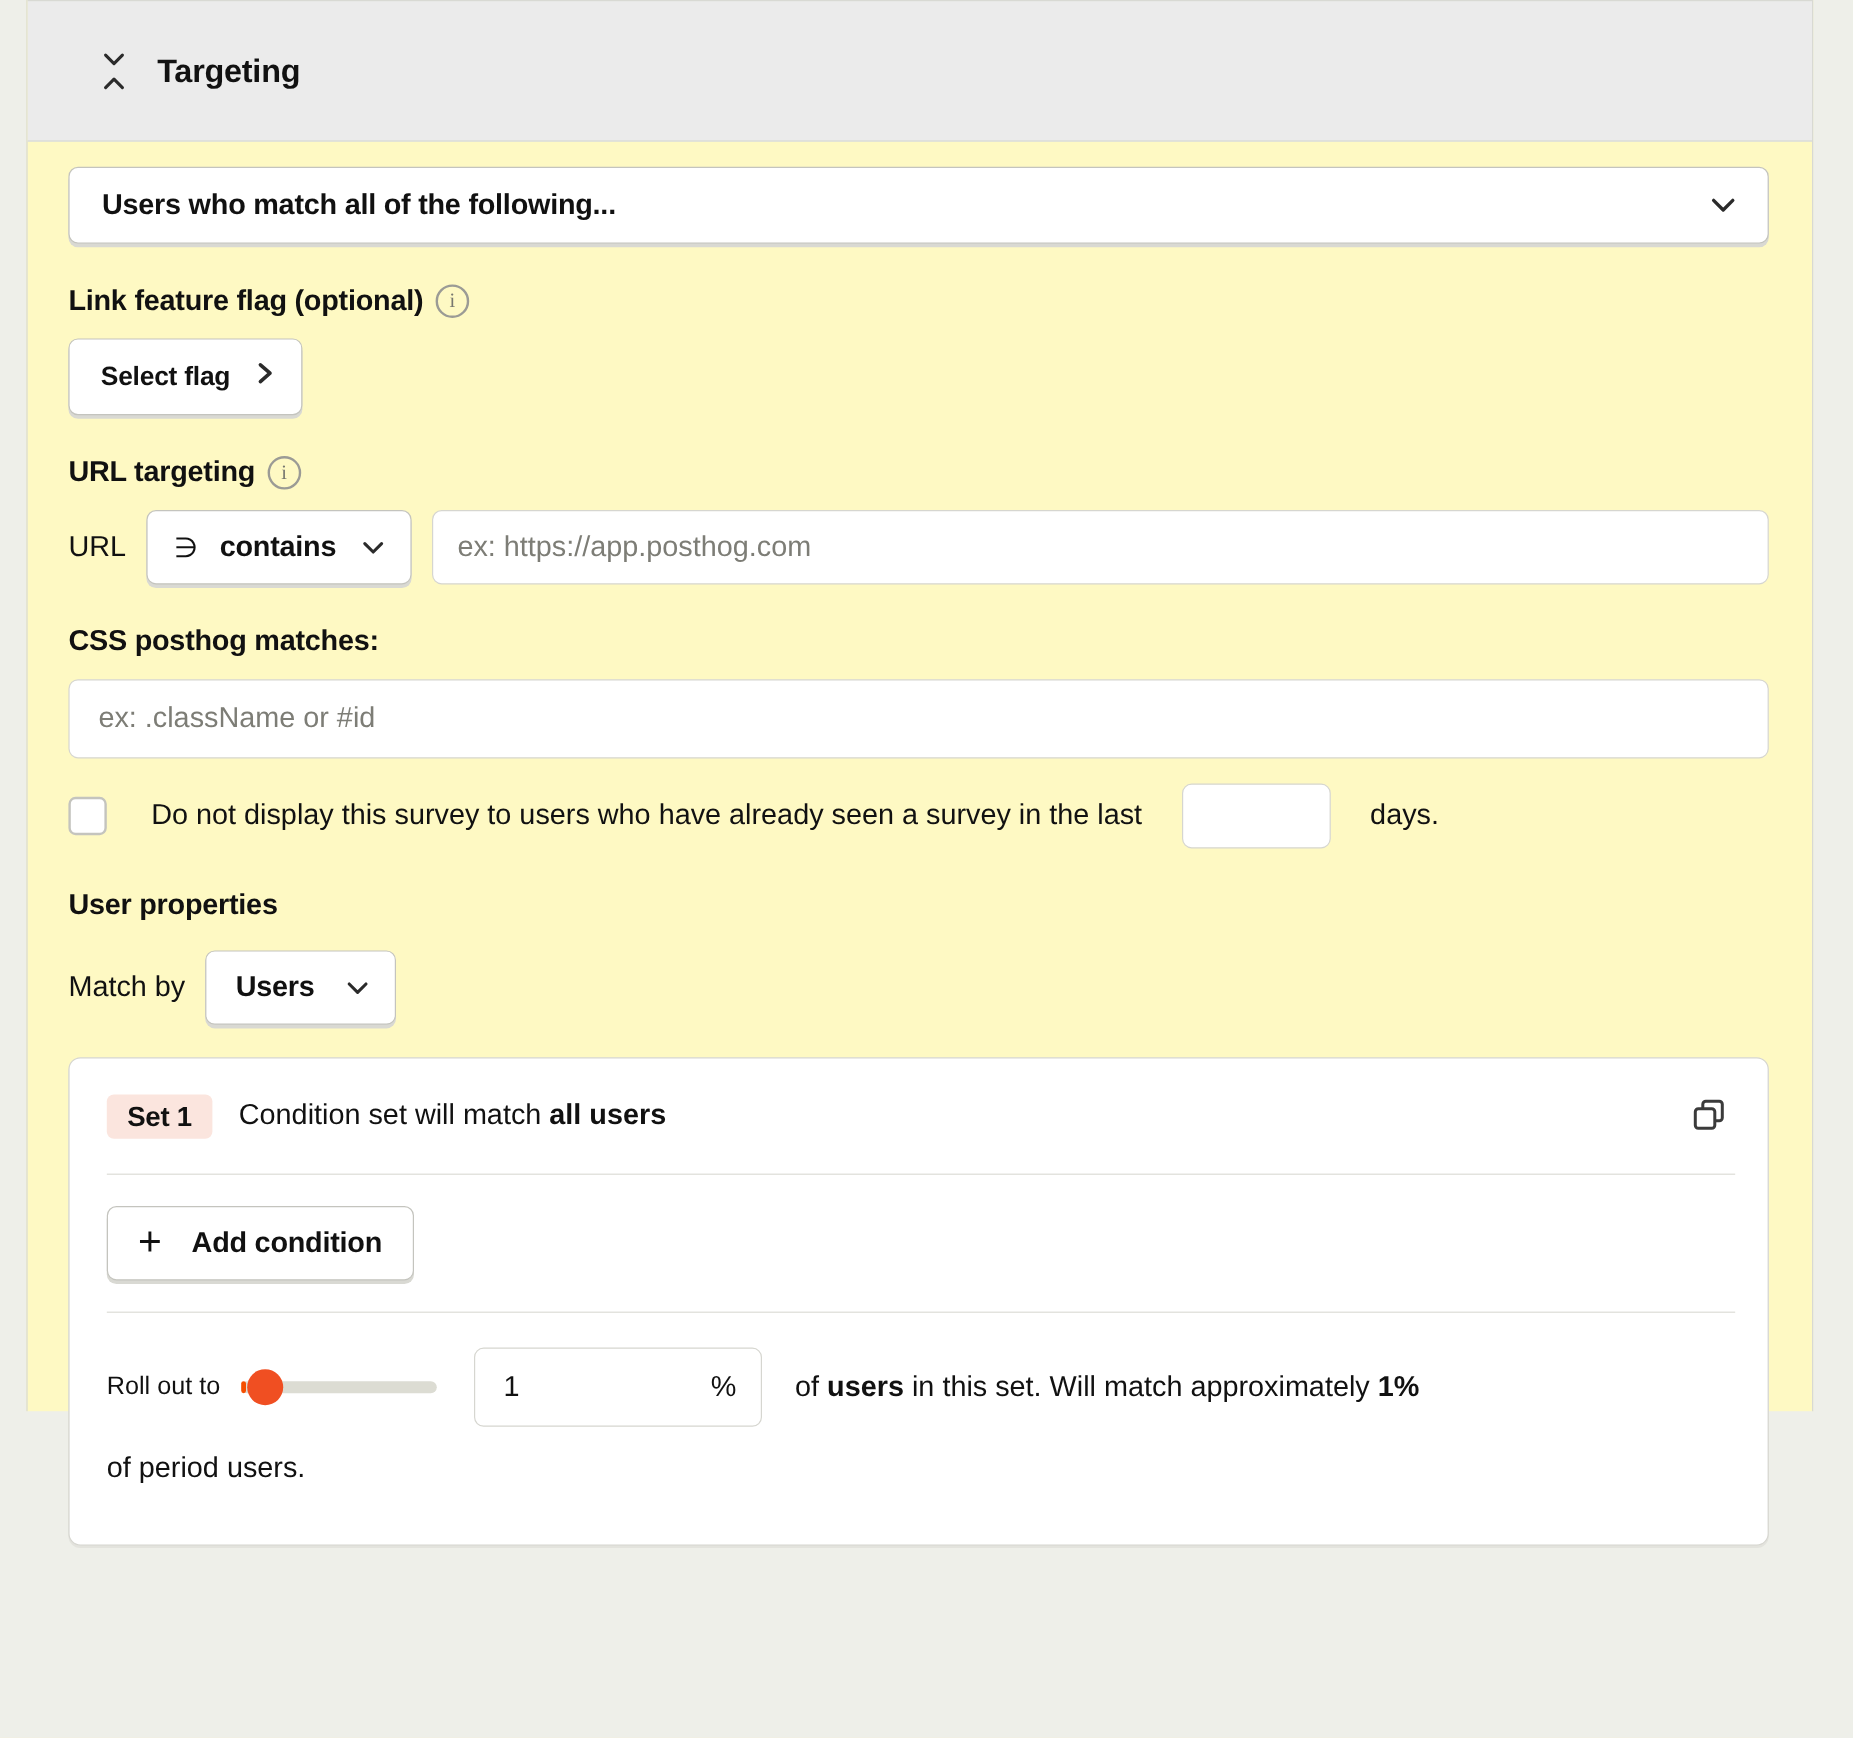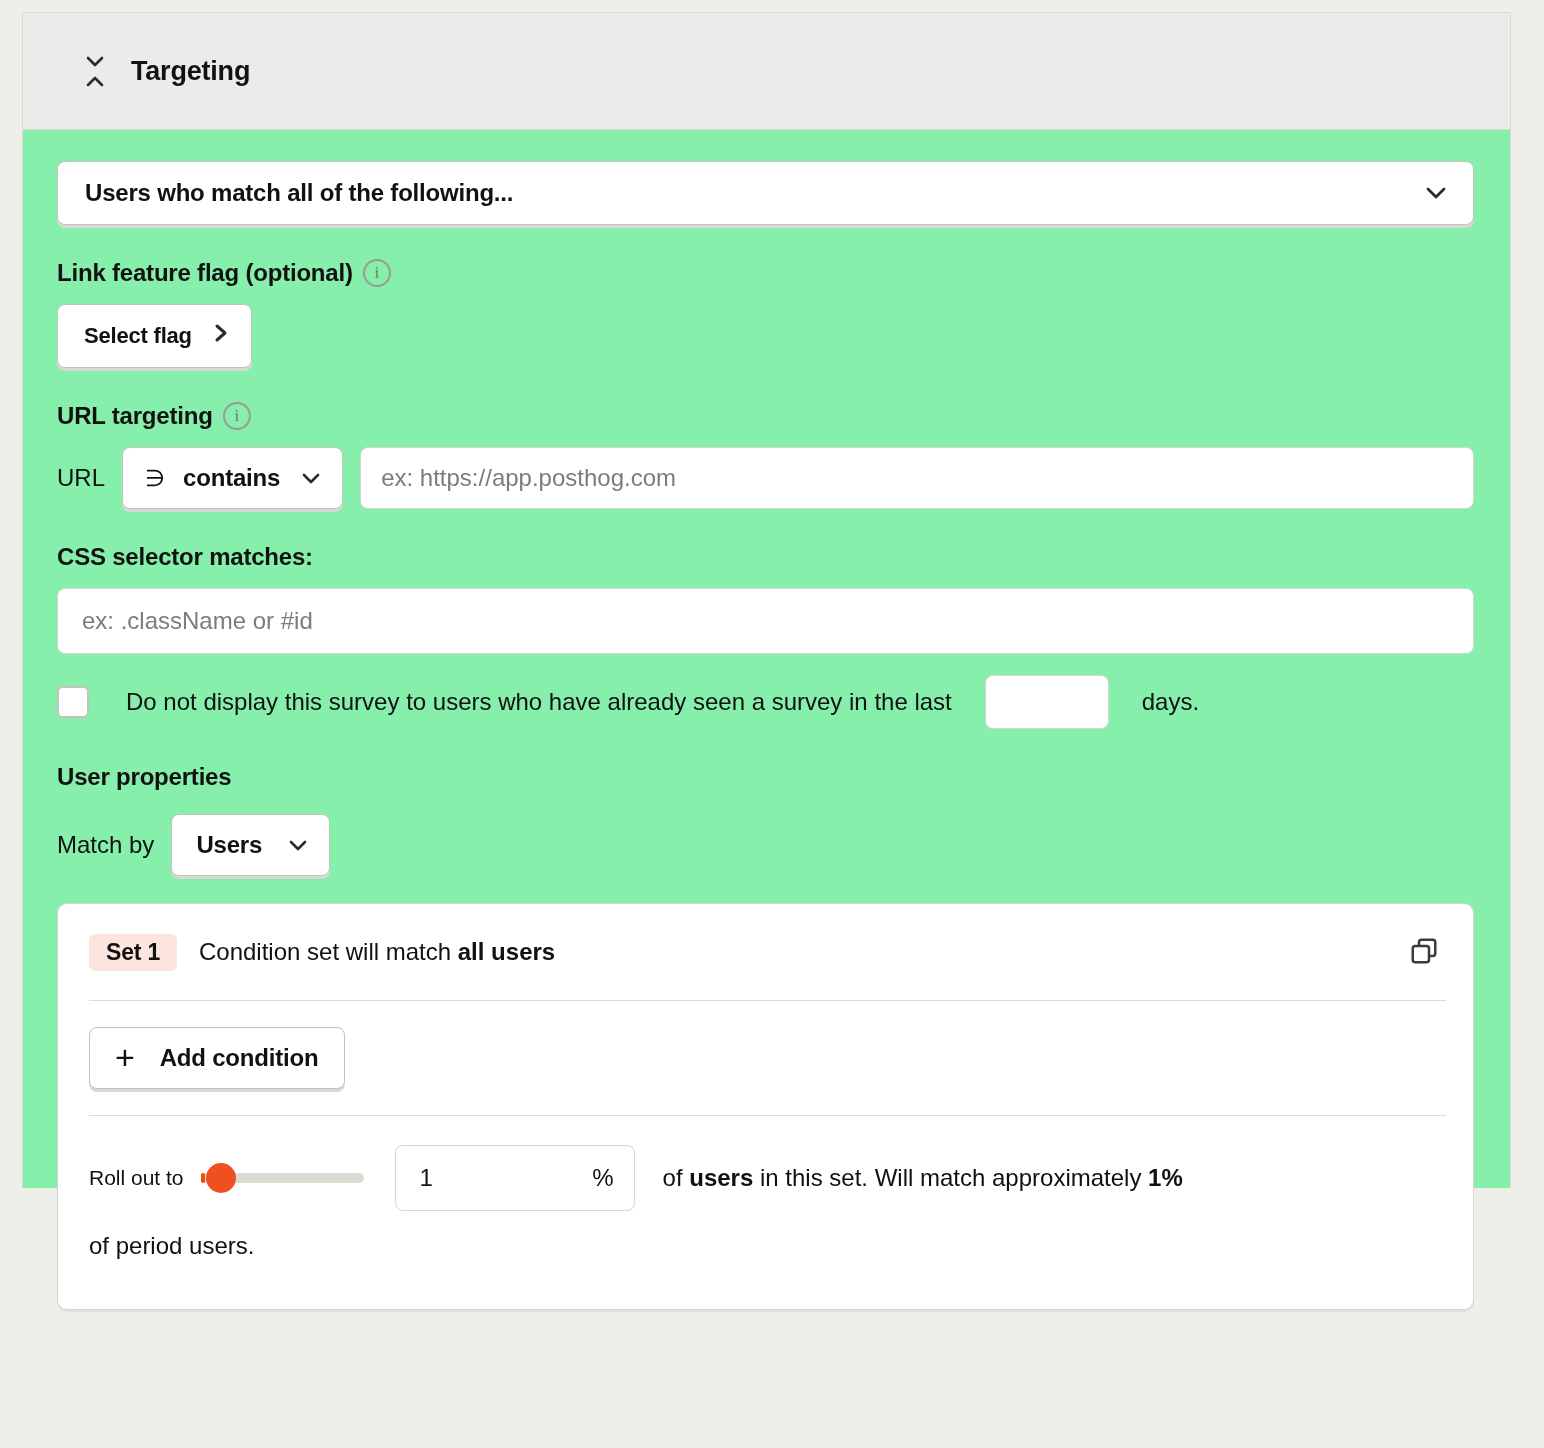--- a/index.html
+++ b/index.html
@@ -18,24 +18,24 @@
     width: 1544px;
     height: 1448px;
     background: #EEEFE9;
     overflow: hidden;
   }
 
   
   .panel {
     position: absolute;
     left: 22px;
-    top: 12px;
+    top: 0px;
     width: 1489px;
     height: 1176px;
-    background: #86efac;
+    background: #fef9c3;
     border-left: 1px solid #D8D9D3;
     border-right: 1px solid #D8D9D3;
   }
 
   
   .section-header {
     height: 118px;
     background: #EBEBEB;
     border-top: 1px solid #D8D9D3;
     border-bottom: 1px solid #D8D9D3;
@@ -57,21 +57,21 @@
   .collapse-icon svg { display: block; }
   .section-title {
     font-size: 27px;
     font-weight: 700;
     color: #111111;
     letter-spacing: -0.2px;
   }
 
   
   .body {
-    padding: 31px 36px 0 34px;
+    padding: 21px 36px 0 34px;
   }
 
   
   .lemon-select {
     position: relative;
     display: flex;
     align-items: center;
     justify-content: space-between;
     background: #ffffff;
     border: 1px solid #C4C4BE;
@@ -491,21 +491,21 @@
             <svg class="chev" width="26" height="16" viewBox="0 0 26 16" fill="none" aria-hidden="true">
               <path d="M6 5 L13 12 L20 5" stroke="#2B2B2B" stroke-width="2.6" stroke-linecap="round" stroke-linejoin="round"></path>
             </svg>
           </span>
         </div>
         <input class="text-input" type="text" placeholder="ex: https://app.posthog.com" style="">
       </div>
 
       
       <div class="field-label label-row">
-        <span>CSS selector matches:</span>
+        <span>CSS posthog matches:</span>
       </div>
       <input class="full-input" type="text" placeholder="ex: .className or #id" style="">
 
       
       <div class="wait-row">
         <span class="checkbox"></span>
         <span class="wait-text">Do not display this survey to users who have already seen a survey in the last</span>
         <input class="days-input" type="text" style="">
         <span class="wait-text">days.</span>
       </div>

